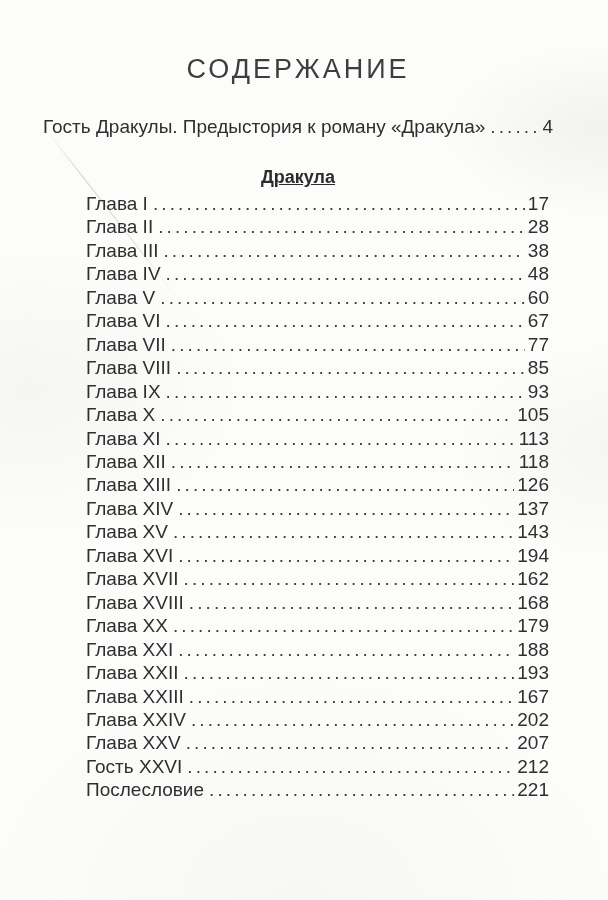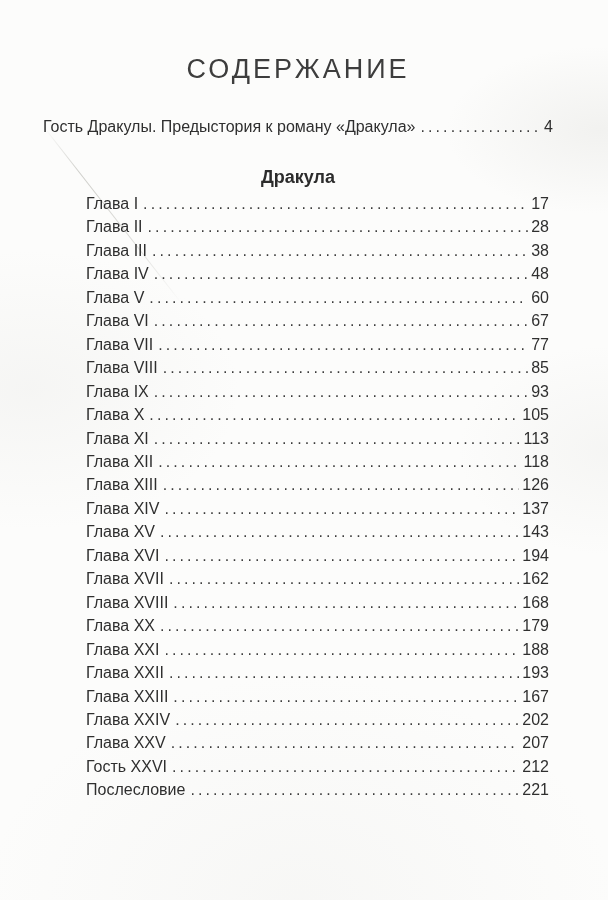--- a/index.html
+++ b/index.html
@@ -40,35 +40,36 @@
     font-weight: 400;
     font-size: 27px;
     line-height: 31px;
     letter-spacing: 3px;
     text-align: center;
     color: #3d3d3d;
   }
   .toc-row {
     display: flex;
     align-items: baseline;
-    font-size: 16px;
+    font-size: 19px;
     white-space: nowrap;
     justify-content: center;
   }
   .preface-row {
     margin-top: 32px;
     line-height: 19px;
   }
   .section-heading {
     margin: 31px 0 0 0;
     font-size: 18px;
     line-height: 21px;
     font-weight: 700;
     text-align: center;
     color: #2c2c2c;
+    text-decoration: underline;
   }
   .toc-list {
     list-style: none;
     margin: 4px 4px 0 0;
     padding: 0 0 0 43px;
   }
   .toc-list .toc-row { line-height: 23.45px; }
   .toc-label { flex: none; }
   .dot-leader {
     flex: 1 1 auto;

